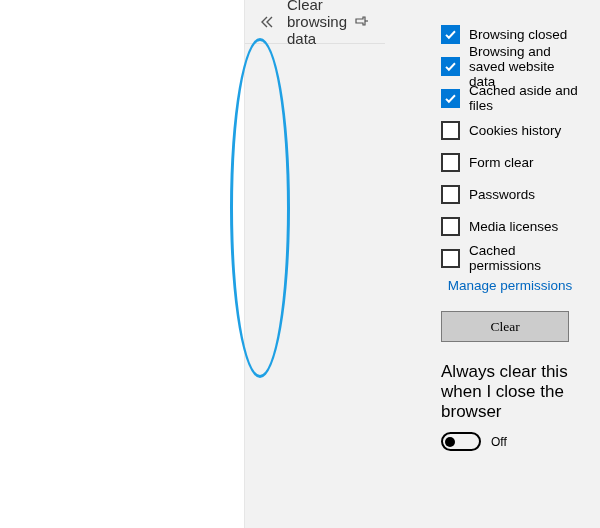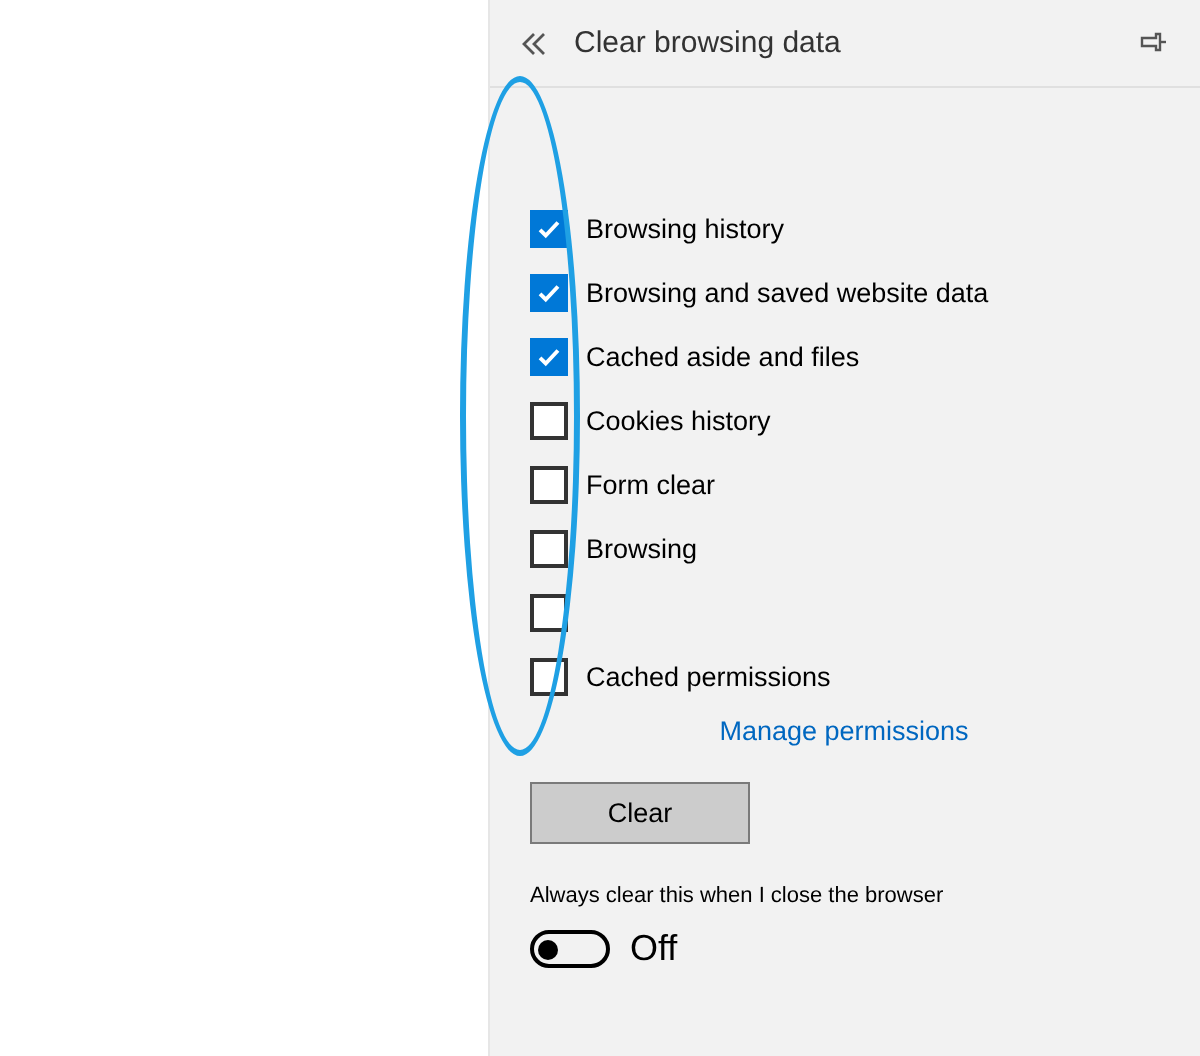--- a/index.html
+++ b/index.html
@@ -15,21 +15,21 @@
     }
     .panel {
       position: absolute;
       right: 0;
       top: 0;
       width: 356px;
       height: 528px;
       background: #f2f2f2;
       border-left: 1px solid #e6e6e6;
       display: flex;
-      flex-direction: column;
+      flex-direction: row;
       gap: 36px;
     }
     .panel-header {
       height: 44px;
       display: flex;
       align-items: center;
       padding: 0 10px 0 8px;
       border-bottom: 1px solid #e0e0e0;
     }
     .back-btn {
@@ -94,34 +94,34 @@
       padding: 2px 0 10px 0;
       text-align: center;
     }
     .link {
       color: #0067c0;
       font-size: 13.5px;
       cursor: pointer;
     }
     .clear-btn {
       margin-top: 8px;
-      width: 110px;
+      width: 128px;
       height: 31px;
       background: #ccc;
       border: 1.5px solid #7a7a7a;
       font-size: 13.5px;
-      font-family: Liberation Sans, sans-serif;
+      font-family: Liberation Serif, serif;
       color: #000;
       cursor: pointer;
     }
     .autoclear {
       margin-top: 20px;
     }
     .autoclear-label {
-      font-size: 11px;
+      font-size: 17px;
       color: #000;
     }
     .toggle-row {
       margin-top: 10px;
       display: flex;
       align-items: center;
     }
     .toggle {
       width: 40px;
       height: 19px;
@@ -135,21 +135,21 @@
       position: absolute;
       left: 2px;
       top: 2.5px;
       width: 10px;
       height: 10px;
       border-radius: 50%;
       background: #000;
     }
     .toggle-state {
       margin-left: 10px;
-      font-size: 18px;
+      font-size: 12px;
     }
     
     .annotation-ellipse {
       position: absolute;
       left: 230px;
       top: 38px;
       width: 60px;
       height: 340px;
       border: 3px solid #1fa0e4;
       border-radius: 50%;
@@ -182,21 +182,21 @@
 
   <div class="panel-body">
 
     <div id="options-container">
         <div class="cb-row">
           <div class="cb-box checked">
             <svg width="13" height="13" viewBox="0 0 16 16" fill="none" stroke="#fff" stroke-width="2.4">
               <polyline points="2.5,8.5 6,12 13.5,4"></polyline>
             </svg>
           </div>
-          <span class="cb-label">Browsing history</span>
+          <span class="cb-label">Browsing closed</span>
         </div>
         <div class="cb-row">
           <div class="cb-box checked">
             <svg width="13" height="13" viewBox="0 0 16 16" fill="none" stroke="#fff" stroke-width="2.4">
               <polyline points="2.5,8.5 6,12 13.5,4"></polyline>
             </svg>
           </div>
           <span class="cb-label">Browsing and saved website data</span>
         </div>
         <div class="cb-row">
@@ -210,24 +210,25 @@
         <div class="cb-row">
           <div class="cb-box"></div>
           <span class="cb-label">Cookies history</span>
         </div>
         <div class="cb-row">
           <div class="cb-box"></div>
           <span class="cb-label">Form clear</span>
         </div>
         <div class="cb-row">
           <div class="cb-box"></div>
-          <span class="cb-label">Browsing</span>
-        </div>
-        <div class="cb-row">
-          <div class="cb-box"></div>
+          <span class="cb-label">Passwords</span>
+        </div>
+        <div class="cb-row">
+          <div class="cb-box"></div>
+          <span class="cb-label">Media licenses</span>
         </div>
         <div class="cb-row">
           <div class="cb-box"></div>
           <span class="cb-label">Cached permissions</span>
         </div>
       </div>
 
     <div class="link-row">
       <span class="link">Manage permissions</span>
     </div>

